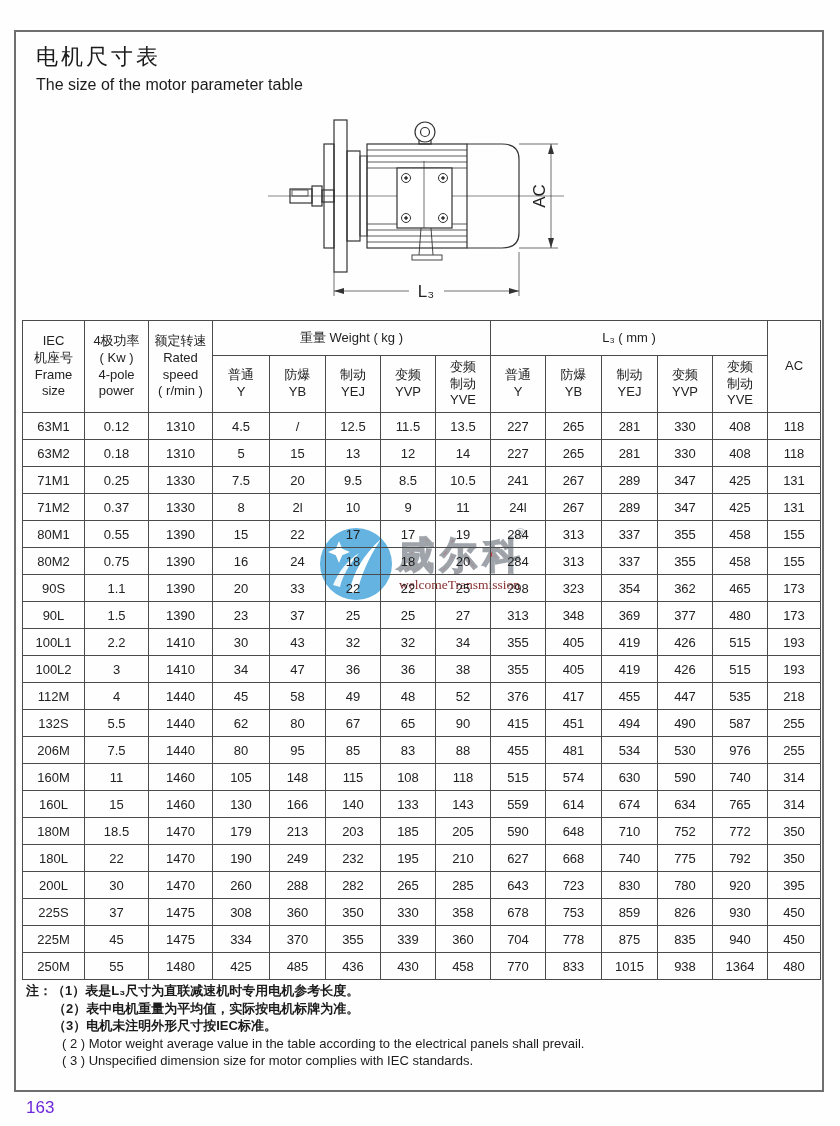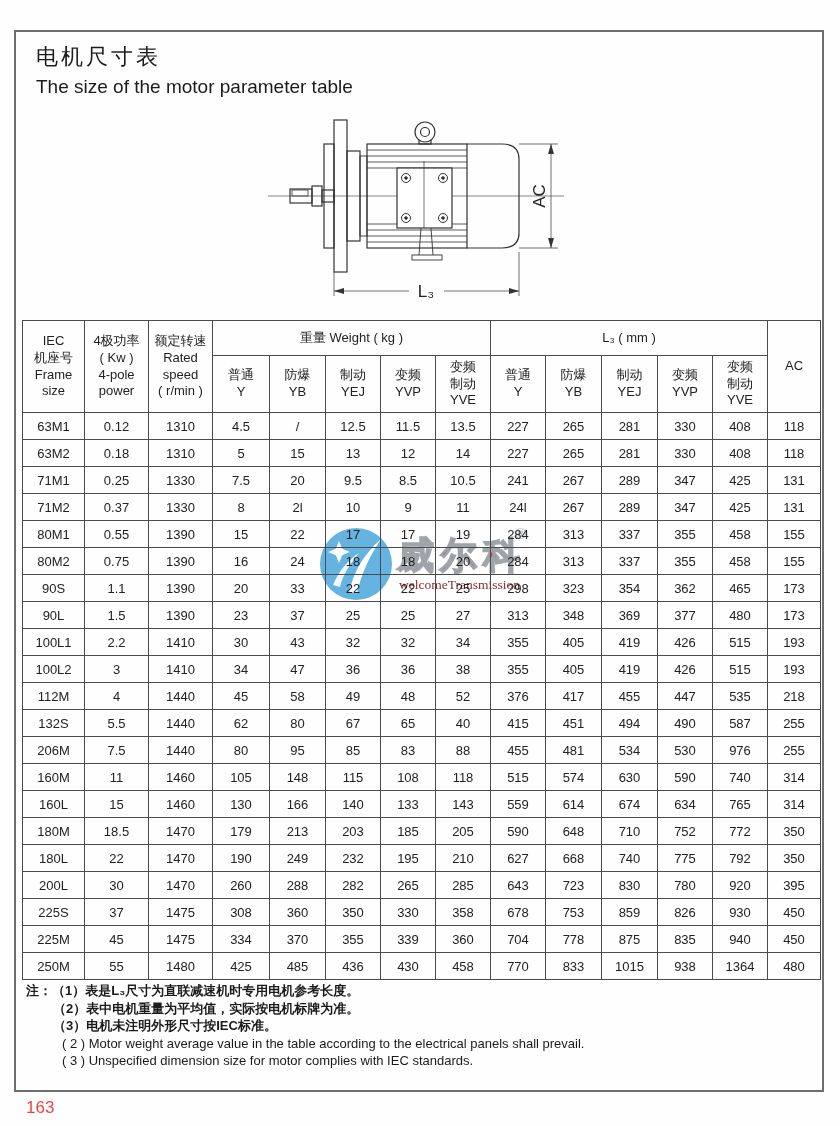--- a/index.html
+++ b/index.html
@@ -1,21 +1,21 @@
 <!DOCTYPE html>
 <html><head>
 <meta charset="utf-8">
 <style>
   html,body{margin:0;padding:0;background:#ffffff;}
   .page{position:relative;width:840px;height:1126px;background:#fefefe;overflow:hidden;
         font-family:"Liberation Sans","DejaVu Sans",sans-serif;color:#1b1b1b;}
   .content-box{position:absolute;left:14px;top:30px;width:806px;height:1058px;
         border:2px solid #6e6e6e;background:transparent;}
   .title-zh{position:absolute;left:20px;top:10px;font-size:22px;font-weight:normal;letter-spacing:3px;text-align:right;}
-  .title-en{position:absolute;left:20px;top:44px;font-size:19px;font-weight:normal;text-align:center;}
+  .title-en{position:absolute;left:20px;top:44px;font-size:16px;font-weight:normal;text-align:center;}
   .drawing{position:absolute;left:250px;top:74px;width:320px;height:205px;}
   .drawing svg{display:block;}
   
   .data-table{position:absolute;left:6px;top:288px;border-collapse:collapse;z-index:3;
         background:transparent;table-layout:fixed;}
   .data-table th,.data-table td{border:1px solid #4b4b4b;text-align:center;vertical-align:middle;
         padding:0;font-size:13px;font-weight:normal;background:transparent;color:#222;}
   .data-table th{line-height:1.28;margin-left:35px;}
   .data-table td{height:26px;line-height:1;}
   .row-group th{height:34px;}
@@ -27,21 +27,21 @@
   .wm-zh{position:absolute;left:78px;top:6px;font-size:37px;font-weight:bold;letter-spacing:6px;
         color:#b91c1c;-webkit-text-stroke:1.5px #8f959c;opacity:0.85;}
   .wm-reg{position:absolute;left:196px;top:0px;font-size:15px;color:#9aa0a6;opacity:0.9;}
   .wm-en{position:absolute;left:80px;top:52px;font-size:13.5px;color:#7f1d1d;
         font-family:"Liberation Serif","DejaVu Serif",serif;opacity:0.95;}
   
   .notes{position:absolute;left:10px;top:950px;font-size:13px;line-height:17.5px;}
   .note-zh{font-weight:600;}
   .note-indent-zh{padding-left:27px;}
   .note-indent-en{padding-left:36px;}
-  .page-number{position:absolute;left:26px;top:1098px;font-size:17px;color:#ef4444;}
+  .page-number{position:absolute;left:26px;top:1098px;font-size:17px;color:#6d28d9;}
 </style>
 </head>
 <body>
 
 <div class="page">
   <div class="content-box">
 
     <div class="title-zh">电机尺寸表</div>
     <div class="title-en">The size of the motor parameter table</div>
 
@@ -370,21 +370,21 @@
             <td>218</td>
           </tr>
           <tr>
             <td>132S</td>
             <td>5.5</td>
             <td>1440</td>
             <td>62</td>
             <td>80</td>
             <td>67</td>
             <td>65</td>
-            <td>40</td>
+            <td>90</td>
             <td>415</td>
             <td>451</td>
             <td>494</td>
             <td>490</td>
             <td>587</td>
             <td>255</td>
           </tr>
           <tr>
             <td>206M</td>
             <td>7.5</td>

